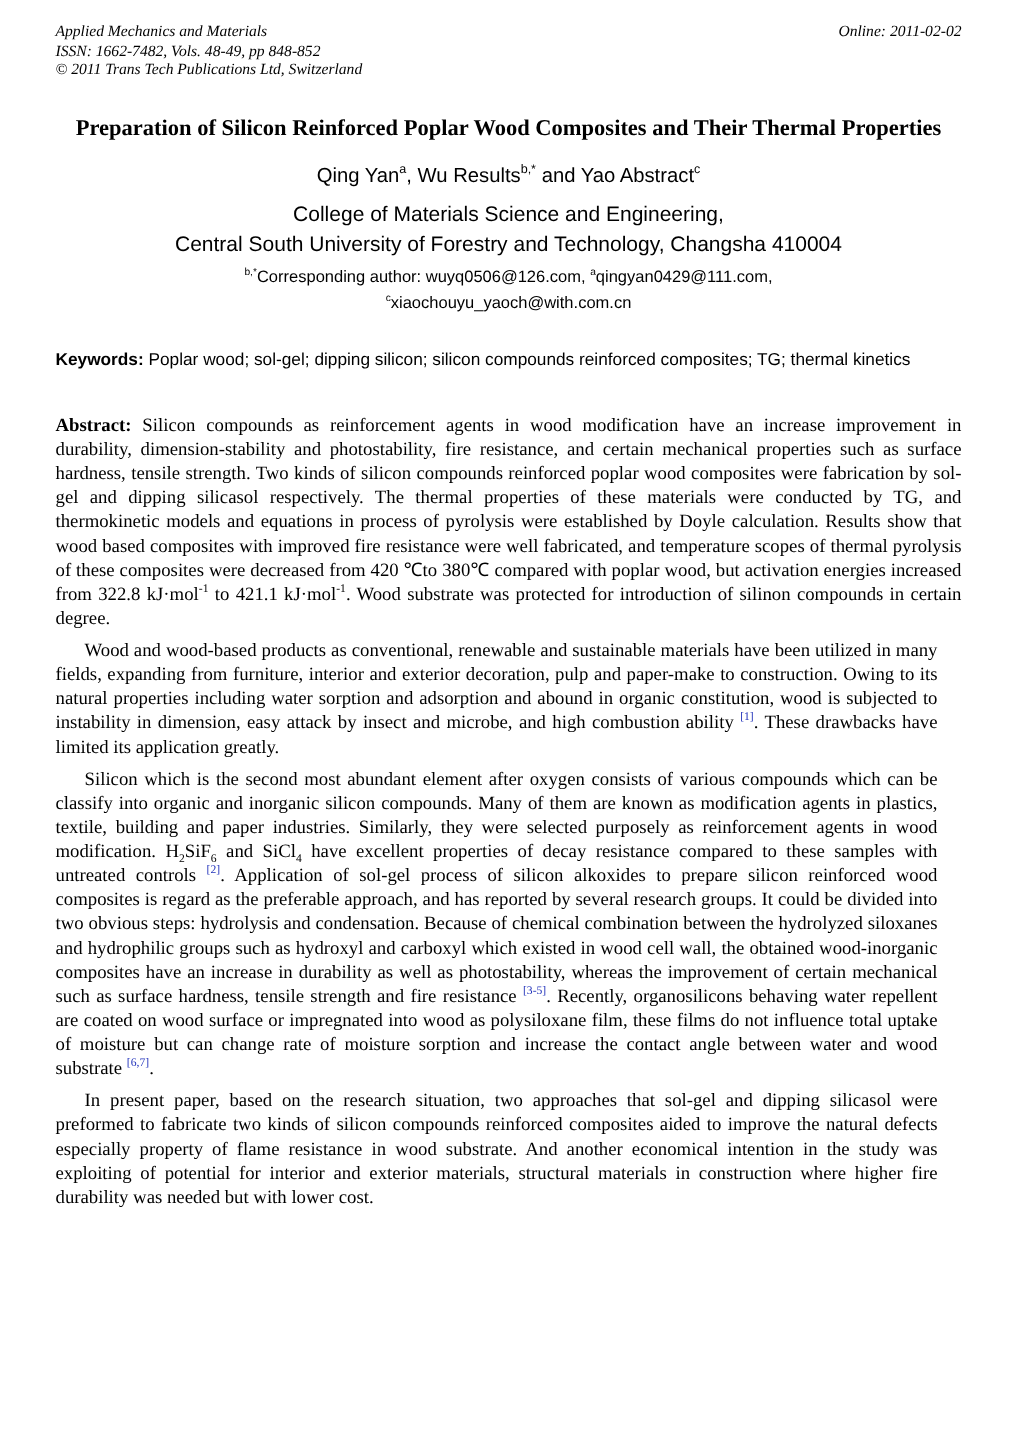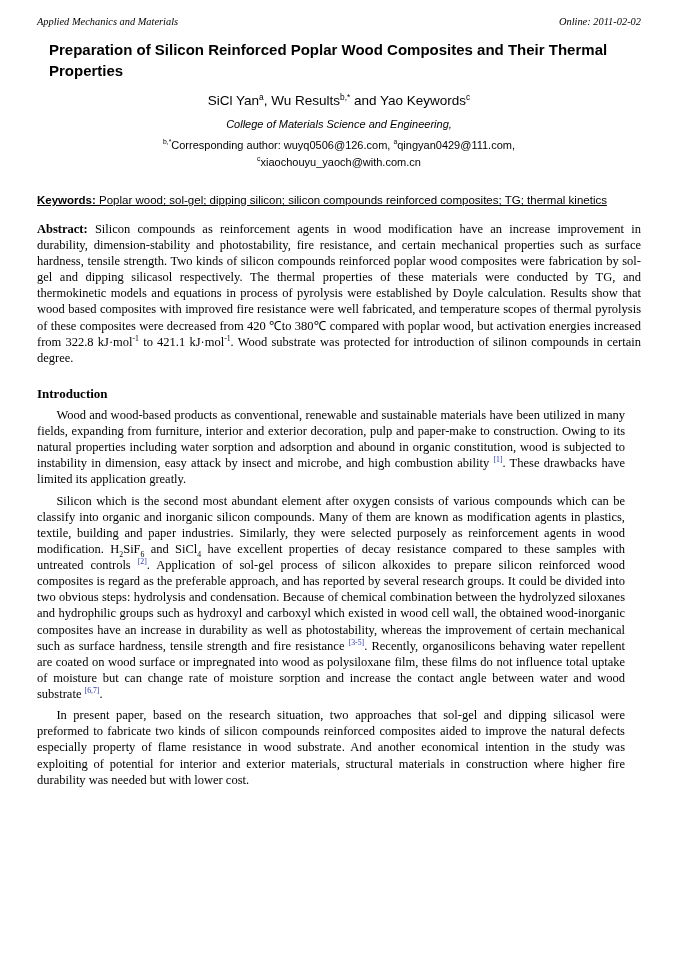--- a/index.html
+++ b/index.html
@@ -5,42 +5,42 @@
   * { box-sizing: border-box; }
   html, body { margin: 0; padding: 0; background: #ffffff; }
   .page {
     width: 678px; height: 959px; margin: 0 auto; background: #ffffff;
     padding: 16px 37px 8px 37px; color: #000;
     font-family: "Liberation Serif", serif; overflow: hidden; position: relative; border-radius: 30px;
   }
   .hdr { font-style: italic; font-size: 10.4px; line-height: 1.22; }
   .hdr-row { display: flex; justify-content: space-between; }
   .title {
-    font-family: Liberation Sans, sans-serif; font-weight: bold;
-    font-size: 15px; text-align: left; margin: 10px auto 12px auto;
+    font-family: Liberation Serif, serif; font-weight: bold;
+    font-size: 15px; text-align: center; margin: 22px auto 12px auto;
     max-width: 580px; line-height: 1.4;
   }
   .authors {
     font-family: "Liberation Sans", sans-serif; font-size: 13.5px;
     text-align: center; margin-bottom: 9px;
   }
   .affil {
-    font-family: "Liberation Sans", sans-serif; font-size: 11px;
-    text-align: center; line-height: 1.4; font-style: italic;
+    font-family: "Liberation Sans", sans-serif; font-size: 14px;
+    text-align: center; line-height: 1.4;
   }
   .corresp {
     font-family: "Liberation Sans", sans-serif; font-size: 11px;
     text-align: center; line-height: 1.5; margin-top: 5px;
   }
   .keywords {
     font-family: "Liberation Sans", sans-serif; font-size: 11.5px;
-    margin-top: 22px; line-height: 1.45; text-align: left; text-decoration: underline;
+    margin-top: 22px; line-height: 1.45; text-align: left;
   }
   .abstract {
-    font-size: 12.5px; text-align: justify; line-height: 1.29; margin-top: 12px;
+    font-size: 12.5px; text-align: justify; line-height: 1.29; margin-top: 26px;
   }
   .section-heading { font-weight: bold; font-size: 13px; margin-top: 20px; }
   .para {
     font-size: 12.5px; text-align: justify; line-height: 1.29;
     margin: 5px 16px 0 0; text-indent: 1.55em;
   }
   sup { font-size: 0.62em; line-height: 0; }
   sub { font-size: 0.62em; line-height: 0; }
   .cite { color: var(--cite, #2233bb); }
   .b { font-weight: bold; }
@@ -48,38 +48,40 @@
 </head>
 <body>
 
 <div class="page">
 
   <header class="hdr">
     <div class="hdr-row">
       <span>Applied Mechanics and Materials</span>
       <span>Online: 2011-02-02</span>
     </div>
+    <div>ISSN: 1662-7482, Vols. 48-49, pp 848-852</div>
+    <div>© 2011 Trans Tech Publications Ltd, Switzerland</div>
   </header>
 
   <h1 class="title">Preparation of Silicon Reinforced Poplar Wood Composites and Their Thermal Properties</h1>
 
-  <div class="authors"><span>SiCl Yan</span><sup class="sup">a</sup><span>, Wu Results</span><sup class="sup">b,*</sup><span> and Yao Keywords</span><sup class="sup">c</sup></div>
+  <div class="authors"><span>Qing Yan</span><sup class="sup">a</sup><span>, Wu Results</span><sup class="sup">b,*</sup><span> and Yao Abstract</span><sup class="sup">c</sup></div>
 
   <div class="affil">
     <div>College of Materials Science and Engineering,</div>
+    <div>Central South University of Forestry and Technology, Changsha 410004</div>
   </div>
 
   <div class="corresp">
     <div><sup class="sup">b,*</sup><span>Corresponding author: wuyq0506@126.com, </span><sup class="sup">a</sup><span>qingyan0429@111.com,</span></div>
     <div><sup class="sup">c</sup><span>xiaochouyu_yaoch@with.com.cn</span></div>
   </div>
 
   <div class="keywords"><span class="b">Keywords: </span><span>Poplar wood; sol-gel; dipping silicon; silicon compounds reinforced composites; TG; thermal kinetics</span></div>
 
   <div class="abstract"><span class="b">Abstract: </span><span>Silicon compounds as reinforcement agents in wood modification have an increase improvement in durability, dimension-stability and photostability, fire resistance, and certain mechanical properties such as surface hardness, tensile strength. Two kinds of silicon compounds reinforced poplar wood composites were fabrication by sol-gel and dipping silicasol respectively. The thermal properties of these materials were conducted by TG, and thermokinetic models and equations in process of pyrolysis were established by Doyle calculation. Results show that wood based composites with improved fire resistance were well fabricated, and temperature scopes of thermal pyrolysis of these composites were decreased from 420 ℃to 380℃ compared with poplar wood, but activation energies increased from 322.8 kJ·mol</span><sup class="sup">-1</sup><span> to 421.1 kJ·mol</span><sup class="sup">-1</sup><span>. Wood substrate was protected for introduction of silinon compounds in certain degree.</span></div>
 
-  <div class="section-heading">Introduction</div>
 
   <p class="para"><span>Wood and wood-based products as conventional, renewable and sustainable materials have been utilized in many fields, expanding from furniture, interior and exterior decoration, pulp and paper-make to construction. Owing to its natural properties including water sorption and adsorption and abound in organic constitution, wood is subjected to instability in dimension, easy attack by insect and microbe, and high combustion ability </span><sup class="cite">[1]</sup><span>. These drawbacks have limited its application greatly.</span></p>
   <p class="para"><span>Silicon which is the second most abundant element after oxygen consists of various compounds which can be classify into organic and inorganic silicon compounds. Many of them are known as modification agents in plastics, textile, building and paper industries. Similarly, they were selected purposely as reinforcement agents in wood modification. H</span><sub class="sub">2</sub><span>SiF</span><sub class="sub">6</sub><span> and SiCl</span><sub class="sub">4</sub><span> have excellent properties of decay resistance compared to these samples with untreated controls </span><sup class="cite">[2]</sup><span>. Application of sol-gel process of silicon alkoxides to prepare silicon reinforced wood composites is regard as the preferable approach, and has reported by several research groups. It could be divided into two obvious steps: hydrolysis and condensation. Because of chemical combination between the hydrolyzed siloxanes and hydrophilic groups such as hydroxyl and carboxyl which existed in wood cell wall, the obtained wood-inorganic composites have an increase in durability as well as photostability, whereas the improvement of certain mechanical such as surface hardness, tensile strength and fire resistance </span><sup class="cite">[3-5]</sup><span>. Recently, organosilicons behaving water repellent are coated on wood surface or impregnated into wood as polysiloxane film, these films do not influence total uptake of moisture but can change rate of moisture sorption and increase the contact angle between water and wood substrate </span><sup class="cite">[6,7]</sup><span>.</span></p>
   <p class="para"><span>In present paper, based on the research situation, two approaches that sol-gel and dipping silicasol were preformed to fabricate two kinds of silicon compounds reinforced composites aided to improve the natural defects especially property of flame resistance in wood substrate. And another economical intention in the study was exploiting of potential for interior and exterior materials, structural materials in construction where higher fire durability was needed but with lower cost.</span></p>
 
 </div>
 
 </body></html>

